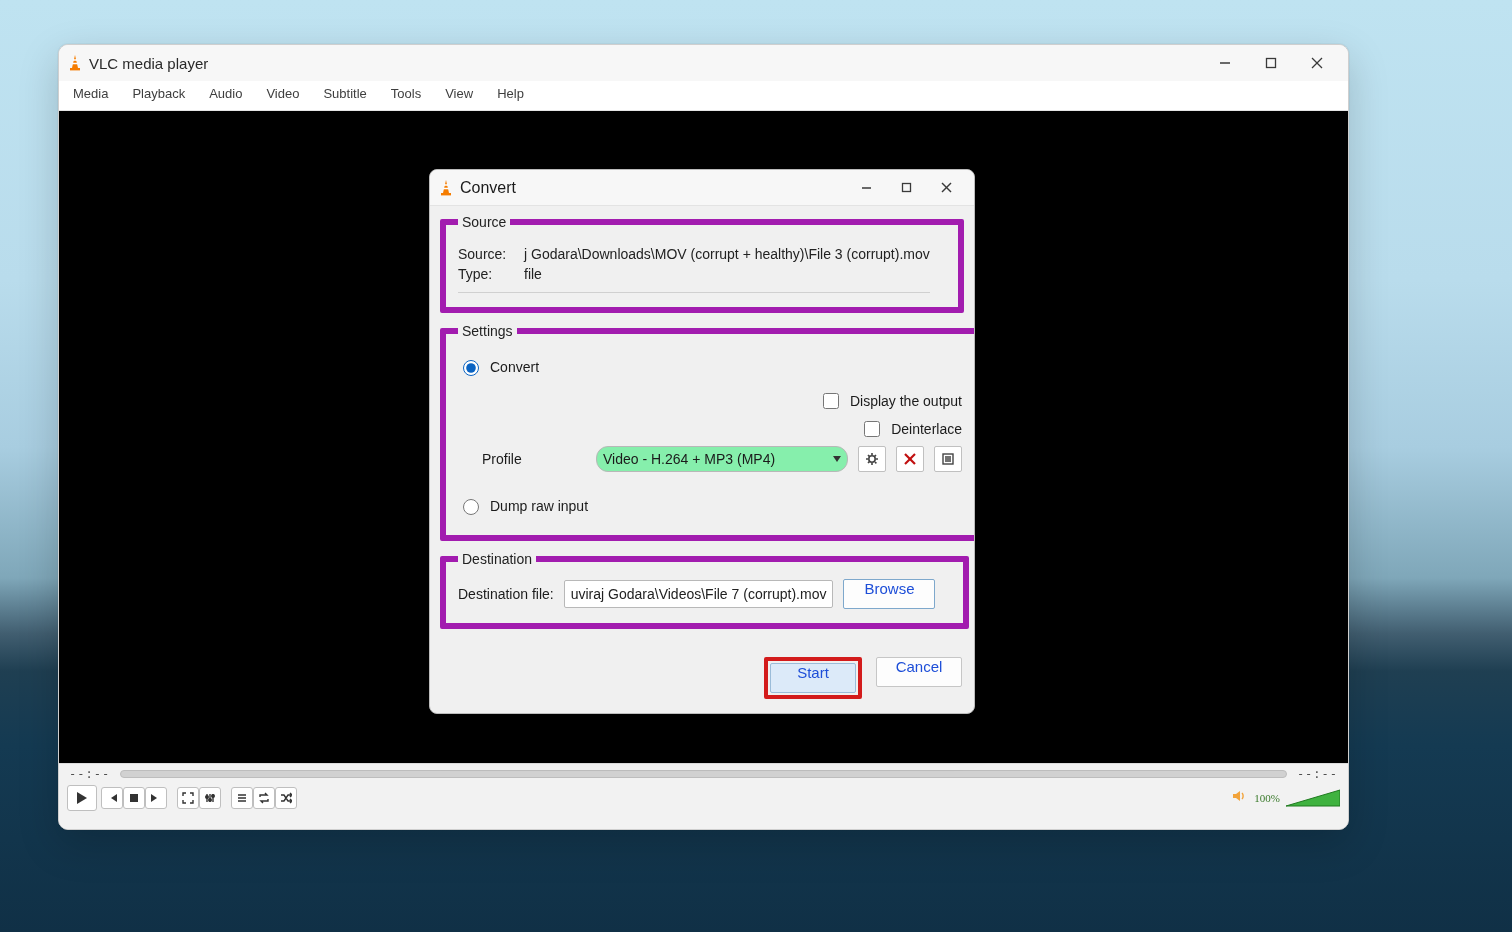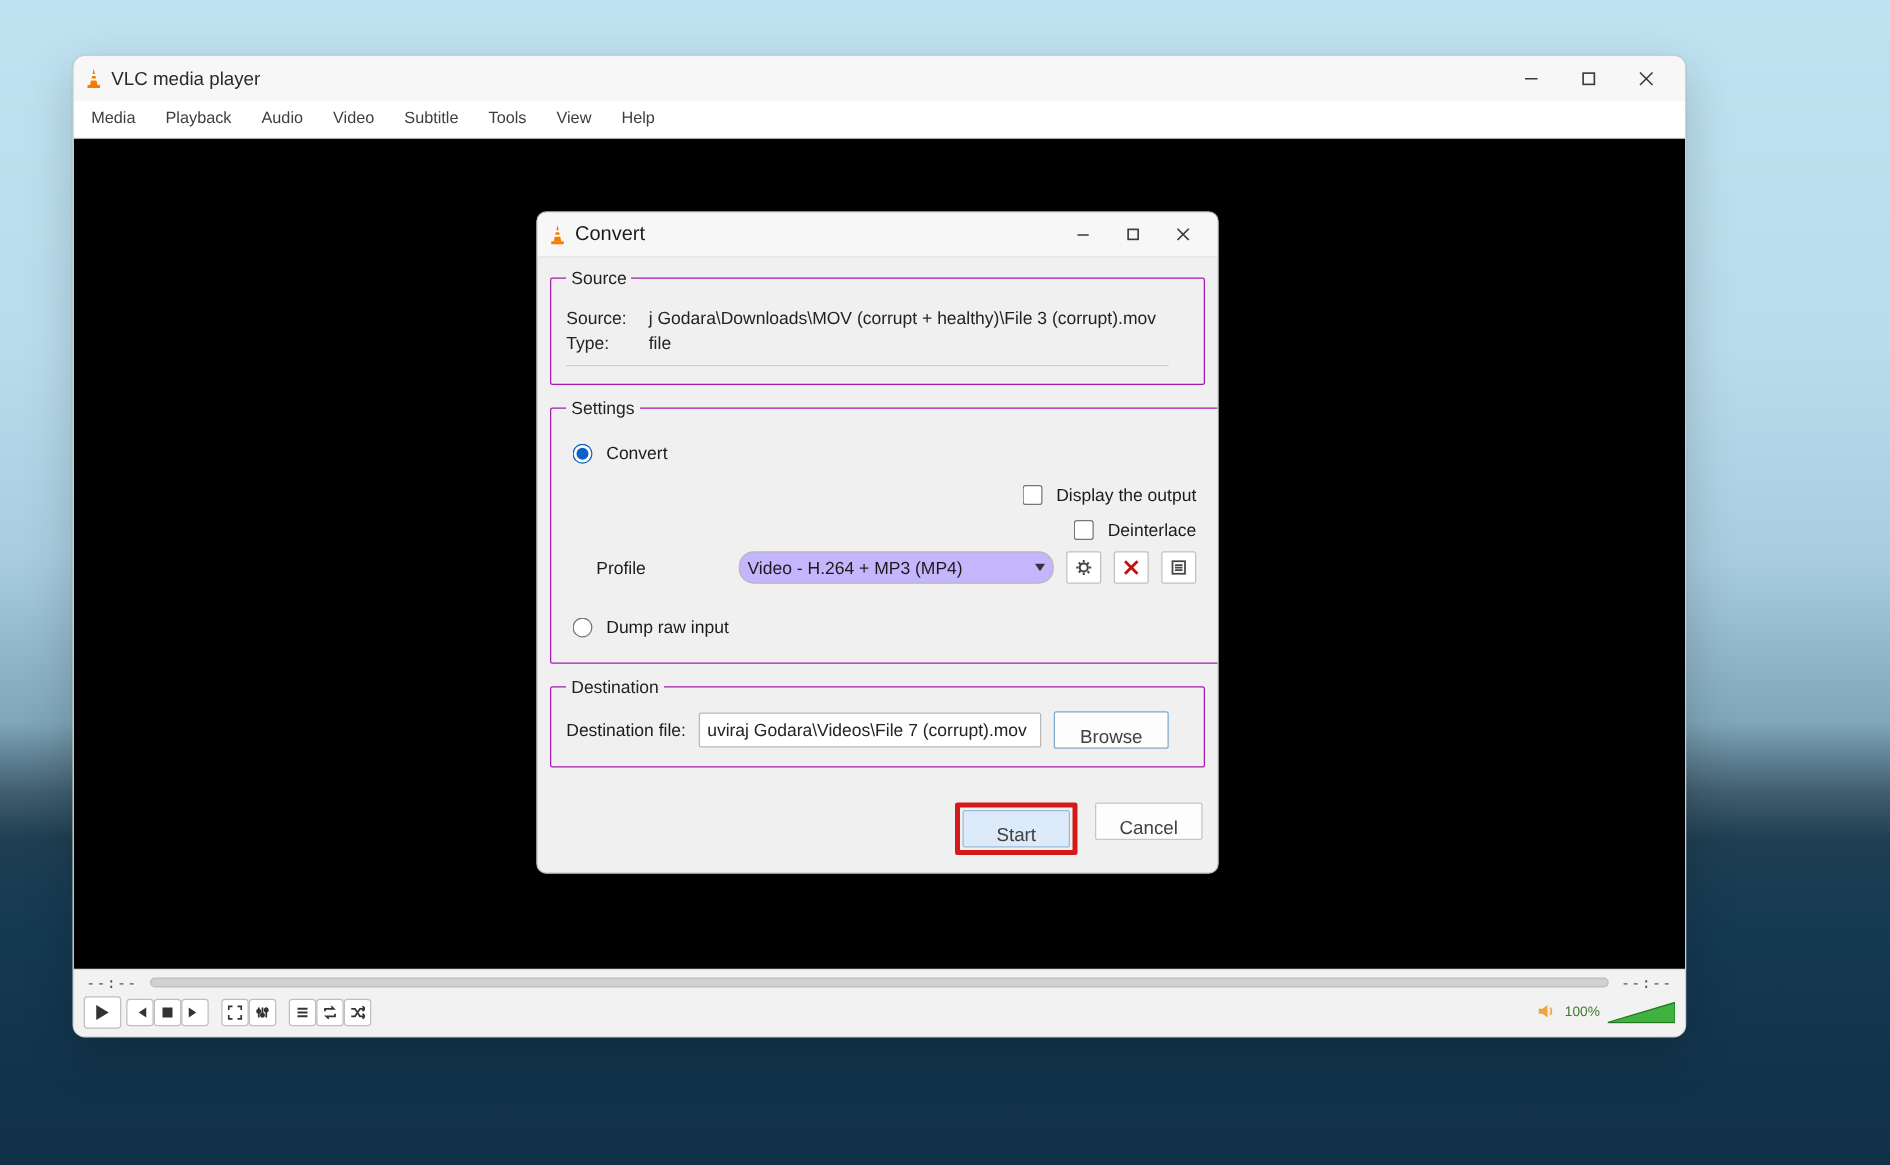--- a/index.html
+++ b/index.html
@@ -39,21 +39,21 @@
   .video-area { background:#000; flex:1 1 auto; position:relative; }
 
   .bottombar {
     background:#f2f2f2; border-top:1px solid #dcdcdc;
     display:flex; flex-direction:column;
   }
   .seek-row { display:flex; align-items:center; gap:10px; padding:3px 10px 0 10px; }
   .time { font-family:monospace; font-size:12px; color:#505050; letter-spacing:1px; }
   .seekbar { flex:1 1 auto; height:8px; background:#d1d1d1; border:1px solid #bdbdbd; border-radius:4px; }
 
-  .controls-row { display:flex; align-items:center; gap:0; padding:4px 8px 6px 8px; }
+  .controls-row { display:flex; align-items:center; gap:0; padding:4px 8px 18px 8px;font-family:Liberation Serif, serif; }
   .ctrl { width:22px; height:22px; border:1px solid #bfbfbf; background:#fff; color:#3a3a3a;
           display:inline-flex; align-items:center; justify-content:center; border-radius:3px; }
   .ctrl.play { width:30px; height:26px; }
   .spacer-flex { flex:1 1 auto; }
 
   .volume-wrap { display:flex; align-items:center; gap:6px; }
   .vol-label { font-size:11px; color:#3a7a2b; }
   .vol-tri {
     width:54px; height:18px; position:relative;
   }
@@ -69,59 +69,59 @@
   .dlg-title {
     display:flex; align-items:center; height:36px; padding:0 8px;
     background:#f7f7f7; border-bottom:1px solid #e3e3e3;
   }
   .dlg-title .t { margin-left:6px; font-size:16px; }
   .dlg-title .win-controls .win-btn { width:40px; height:32px; }
 
   .dlg-body { padding:8px 10px 10px 10px; }
 
   fieldset.section {
-    border:1px solid #a21caf; border-radius:2px; background:#f0f0f0;
+    border:6px solid #a21caf; border-radius:2px; background:#f0f0f0;
     margin:0 0 10px 0; padding:12px 28px 14px 12px;
   }
   fieldset.section > legend { color:#222; padding:0 4px; font-size:14px; }
 
   .kv { display:flex; gap:8px; align-items:flex-start; margin:4px 0; }
   .kv .k { width:58px; color:#222; }
   .kv .v { color:#222; }
   .hr { height:1px; background:#d0d0d0; margin-top:10px; }
 
   .radio, .check { display:flex; align-items:center; gap:8px; margin:6px 0; }
   .radio input[type=radio] { width:16px; height:16px; accent-color:#0a63c2;}
   .check input[type=checkbox]{ width:16px; height:16px; }
 
   .indent { margin-left:24px;justify-content:flex-end; }
 
   .profile-row { display:flex; align-items:center; gap:10px; margin-left:24px;}
   .profile-label { width:64px; }
   .select {
-    width:252px; height:26px; border:1px solid #b8b8b8; background:#c4b5fd; display:flex;
+    width:252px; height:26px; border:1px solid #b8b8b8; background:#86efac; display:flex;
     align-items:center; padding:0 6px; justify-content:space-between; border-radius:12px;
   }
   .select .caret { width:0;height:0;border-left:4px solid transparent;border-right:4px solid transparent;border-top:6px solid #333; }
   .icon-btn { width:28px; height:26px; border:1px solid #c0c0c0; background:#fff; border-radius:2px;
               display:flex; align-items:center; justify-content:center;}
   .icon-btn.red svg path, .icon-btn.red svg line { stroke:#c10f0f; }
   .icon-btn svg { stroke:#444; }
 
   .dest-row { display:flex; align-items:center; gap:10px; }
   .dest-label { white-space:nowrap; }
   .text-input {
     flex:1 1 auto; height:28px; border:1px solid #b8b8b8; background:#fff;
     padding:0 6px; display:flex; align-items:center; border-radius:2px;
     font-size:14px; color:#222; overflow:hidden; white-space:nowrap;
   }
   .btn {
     height:30px; padding:0 20px; border:1px solid #9bbcd9; background:#fdfdfd;
-    border-radius:2px; display:inline-flex; align-items:flex-end; justify-content:center;
-    font-size:15px; color:#404040;
+    border-radius:2px; display:inline-flex; align-items:flex-start; justify-content:center;
+    font-size:15px; color:#1d4ed8;
   }
   .btn.primary { background:#dceaf9; }
   .btn.plain { border-color:#c6c6c6; }
 
   .dlg-footer { display:flex; gap:14px; justify-content:flex-end; padding:8px 12px 14px 12px; }
 
   .highlight-start {
     border:4px solid #d31b1b; padding:2px; border-radius:2px;
   }
   .highlight-start .btn { height:30px; width:86px; }

